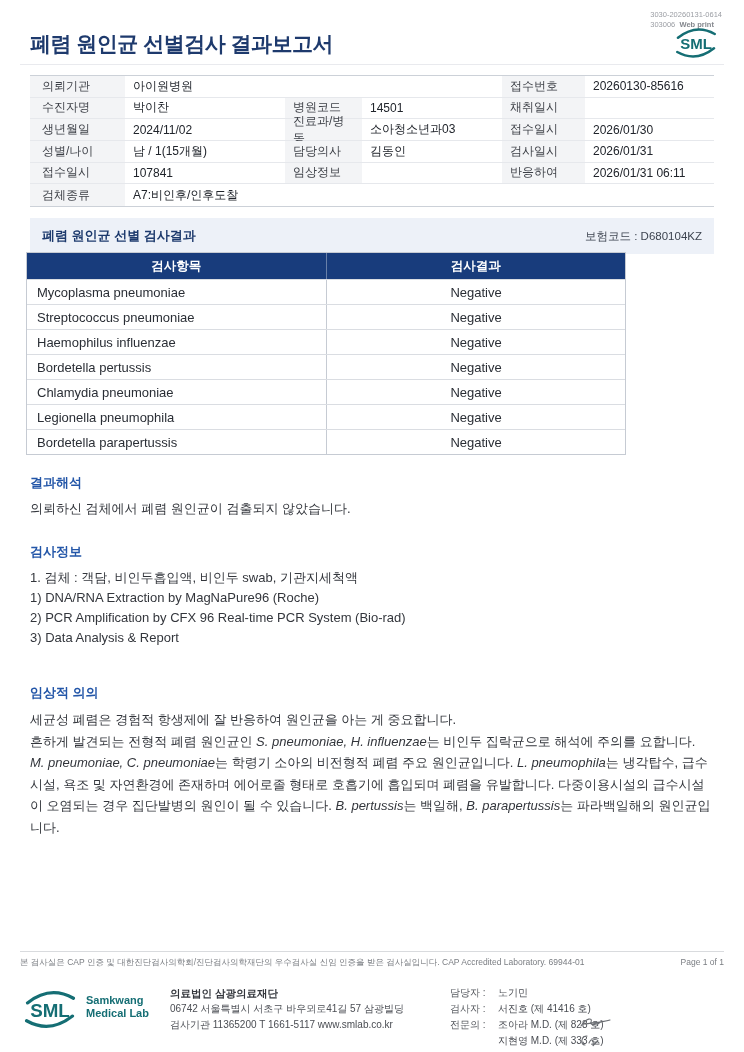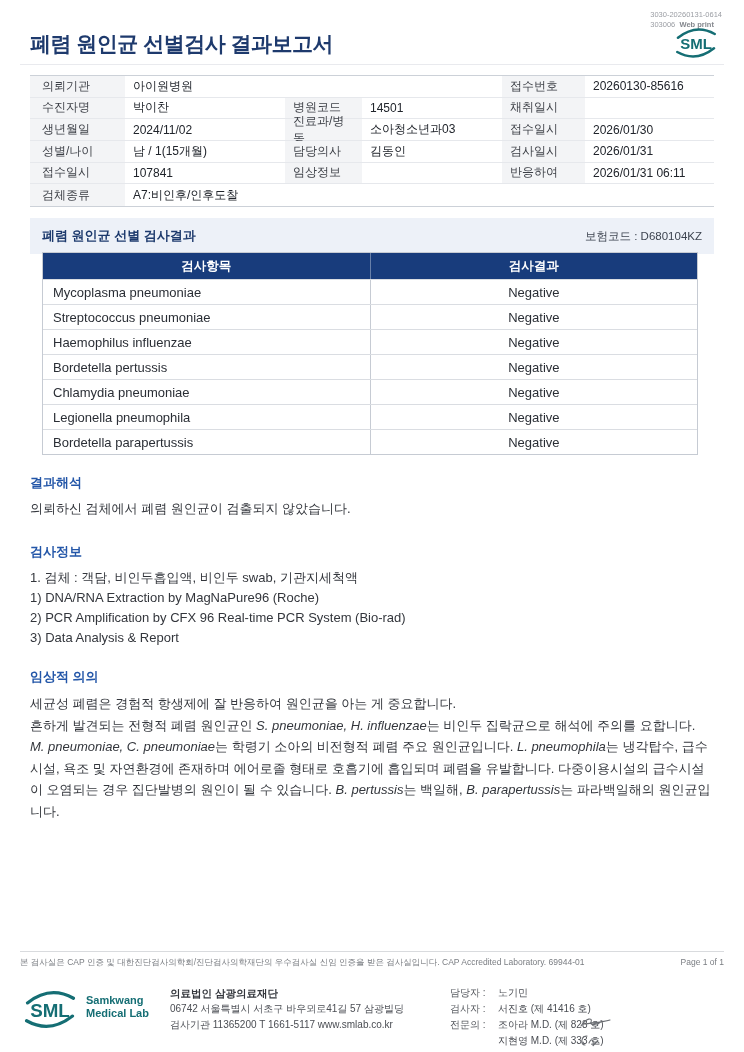--- a/index.html
+++ b/index.html
@@ -34,21 +34,21 @@
   .sp3 { grid-column: span 3; }
   .sp5 { grid-column: span 5; }
 
   
   .secbar { position:absolute; top:218px; left:30px; width:684px; height:27px;
     background:#edf1f8; display:flex; align-items:center; justify-content:space-between;
     padding:18px 12px; }
   .secbar .sec-title { font-size:13px; font-weight:bold; color:#1d3a6d; }
   .secbar .ins-code { font-size:11.5px; color:#3d4450; }
 
-  .results { position:absolute; top:252px; left:42px; width:656px;
+  .results { position:absolute; top:252px; left:26px; width:600px;
     border:1px solid #c6cbd3; }
   .res-head { display:flex; background:#183c7c; color:#fff; height:26px;
     font-size:12.5px; font-weight:bold; }
   .res-head > div { display:flex; align-items:center; justify-content:center; }
   .res-row { display:flex; height:25px; font-size:13px; border-top:1px solid #dadde2; color:#2a2e35; }
   .col-item { width:342px; display:flex; align-items:center; padding-left:10px;
     border-right:1px solid #c6cbd3; }
   .res-head .col-item { justify-content:center; padding-left:0; border-right:1px solid rgba(255,255,255,.35); }
   .col-result { width:341px; display:flex; align-items:center; justify-content:center; }
 
@@ -212,21 +212,21 @@
 </div>
 
 <div class="tsec" style="top:543px;">
   <h3>검사정보</h3>
   <div class="ln">1. 검체 : 객담, 비인두흡입액, 비인두 swab, 기관지세척액</div>
   <div class="ln">1) DNA/RNA Extraction by MagNaPure96 (Roche)</div>
   <div class="ln">2) PCR Amplification by CFX 96 Real-time PCR System (Bio-rad)</div>
   <div class="ln">3) Data Analysis &amp; Report</div>
 </div>
 
-<div class="tsec clinical" style="top:668px;">
+<div class="tsec clinical" style="top:684px;">
   <h3>임상적 의의</h3>
   <div class="ln">세균성 폐렴은 경험적 항생제에 잘 반응하여 원인균을 아는 게 중요합니다.</div>
   <div class="ln"><span>흔하게 발견되는 전형적 폐렴 원인균인 </span><span class="it">S. pneumoniae, H. influenzae</span><span>는 비인두 집락균으로 해석에 주의를 요합니다.</span></div>
   <div class="ln"><span class="it">M. pneumoniae, C. pneumoniae</span><span>는 학령기 소아의 비전형적 폐렴 주요 원인균입니다. </span><span class="it">L. pneumophila</span><span>는 냉각탑수, 급수시설, 욕조 및 자연환경에 존재하며 에어로졸 형태로 호흡기에 흡입되며 폐렴을 유발합니다. 다중이용시설의 급수시설이 오염되는 경우 집단발병의 원인이 될 수 있습니다. </span><span class="it">B. pertussis</span><span>는 백일해, </span><span class="it">B. parapertussis</span><span>는 파라백일해의 원인균입니다.</span></div>
 </div>
 
 <div class="foot-rule"></div>
 <div class="disclaimer">
   <span>본 검사실은 CAP 인증 및 대한진단검사의학회/진단검사의학재단의 우수검사실 신임 인증을 받은 검사실입니다.  CAP Accredited Laboratory. 69944-01</span>
   <span>Page 1 of 1</span>

